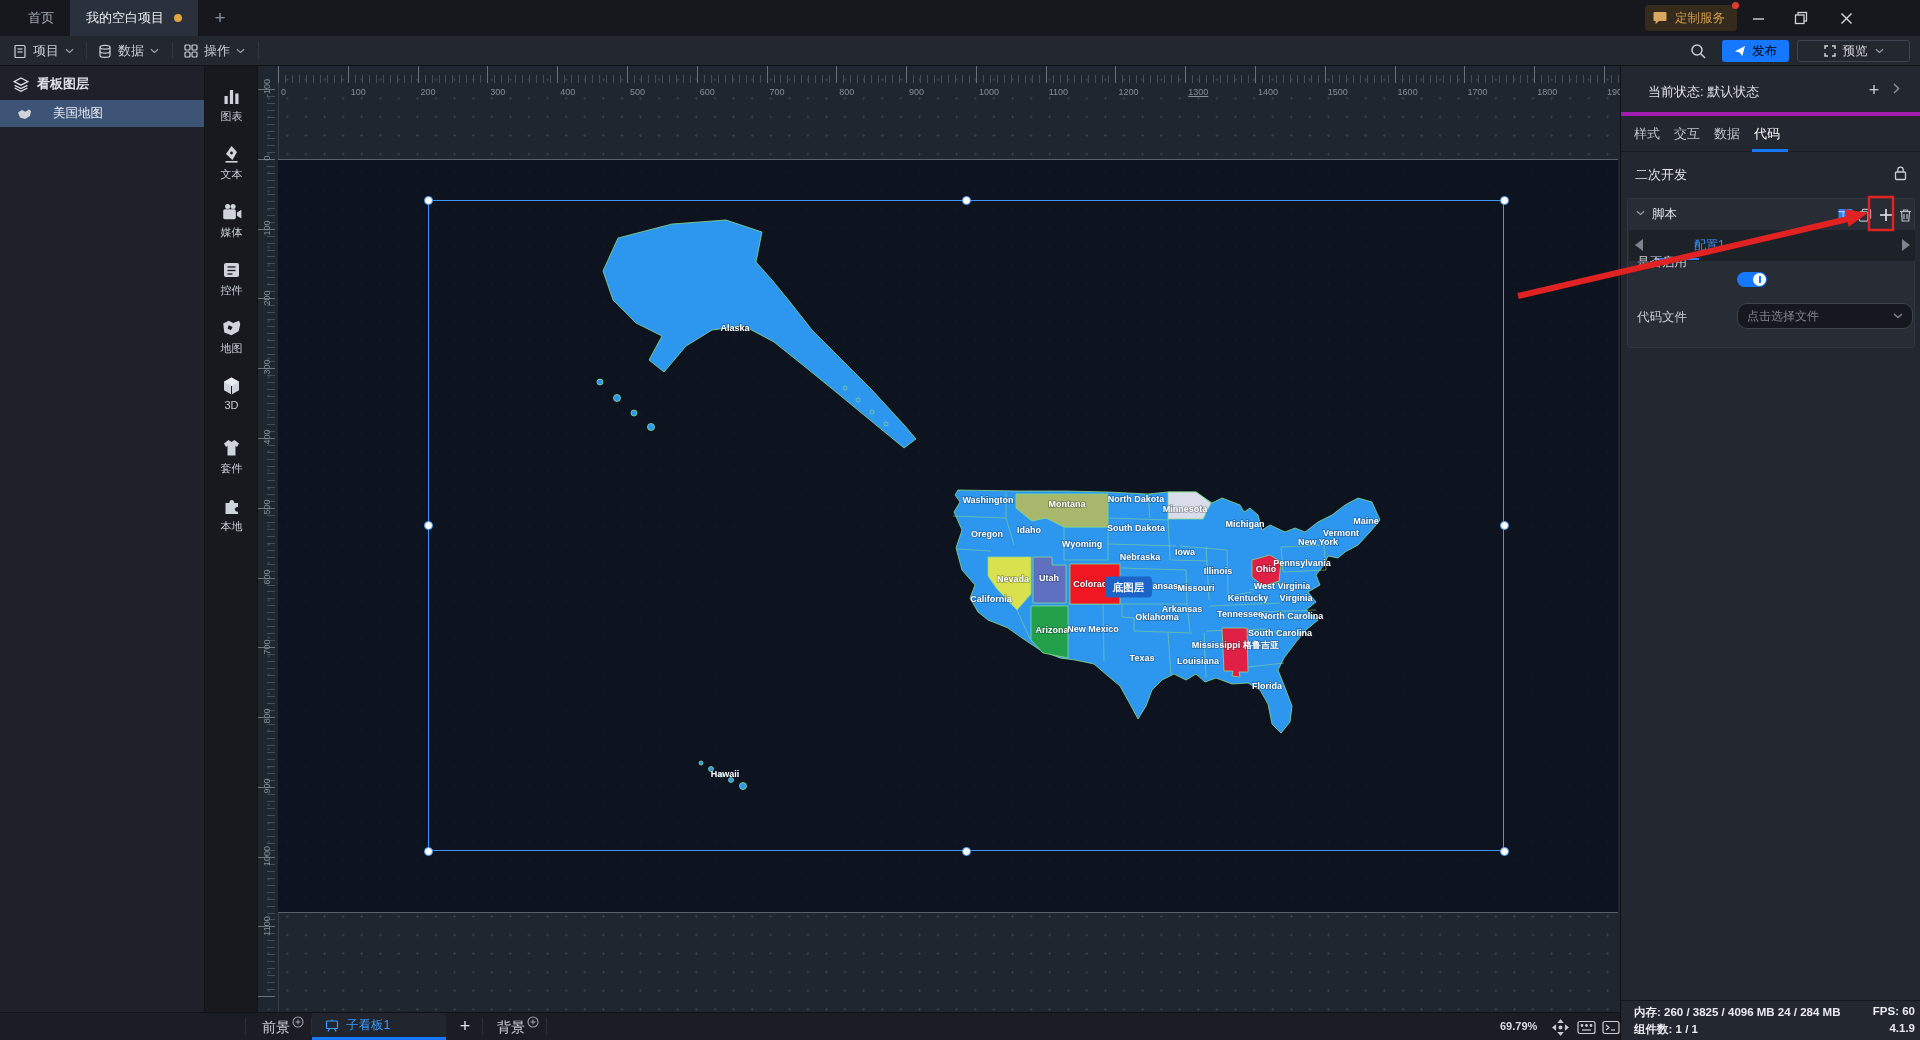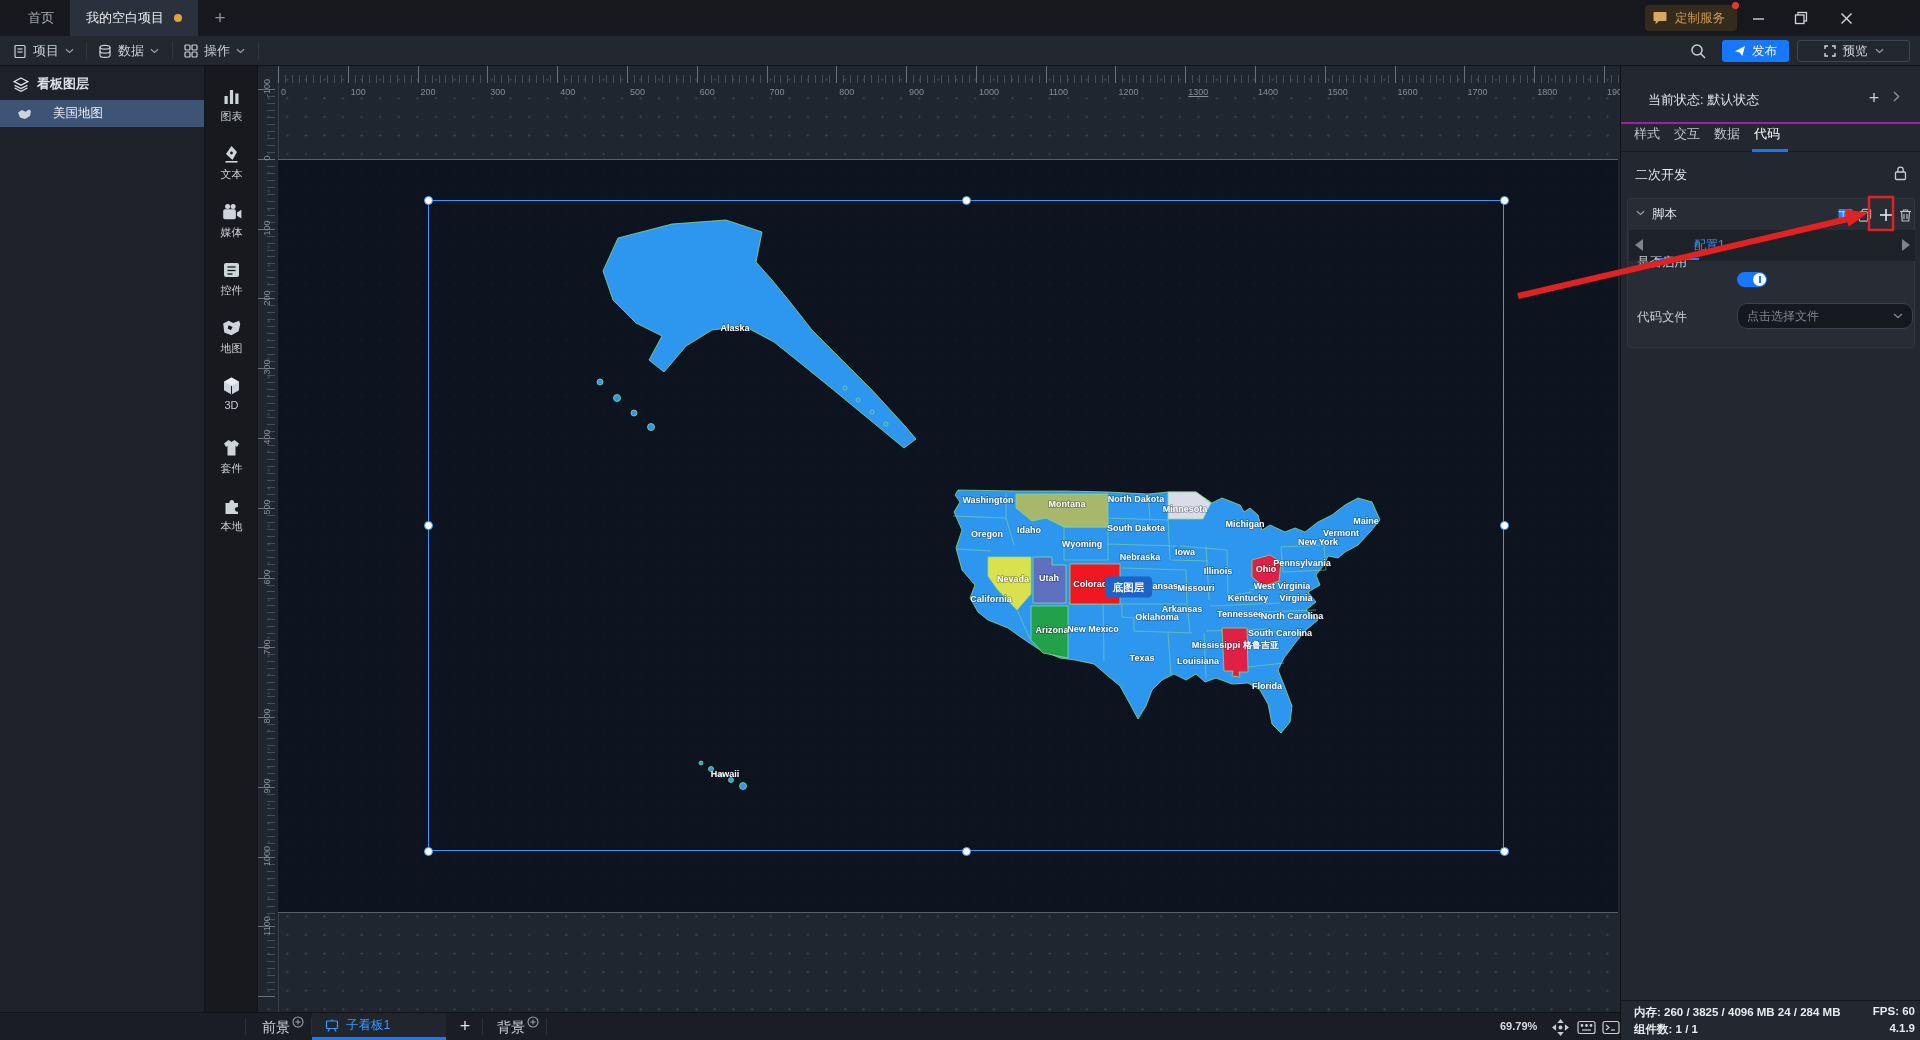--- a/index.html
+++ b/index.html
@@ -16,21 +16,21 @@
   .newtab{position:absolute;left:206px;top:4px;width:28px;height:28px;color:#8b919a;font-size:19px;text-align:center;line-height:28px;}
   .cs-badge{position:absolute;left:1645px;top:5px;height:26px;display:flex;align-items:center;gap:7px;background:#342b1c;border-radius:4px;padding:0 12px 0 7px;}
   .cs-badge .txt{color:#d09a4f;font-size:12.5px;}
   .cs-dot{position:absolute;right:-2px;top:-3px;width:7px;height:7px;border-radius:50%;background:#e23b2e;}
   .winbtn{position:absolute;top:6px;width:26px;height:24px;display:flex;align-items:center;justify-content:center;}
 
   
   .menubar{position:absolute;left:0;top:36px;width:1920px;height:30px;background:#23272e;border-bottom:1px solid #101216;box-sizing:border-box;}
   .mgroup{position:absolute;top:0;height:30px;display:flex;align-items:center;gap:6px;color:#ccd1d7;font-size:13px;cursor:pointer;}
   .mb-sep{position:absolute;top:6px;width:1px;height:17px;background:#32373f;}
-  .btn-publish{position:absolute;left:1722px;top:4px;width:67px;height:22px;background:#1677ff;border-radius:3px;color:#fef9c3;font-size:12.5px;display:flex;align-items:center;justify-content:center;gap:6px;}
+  .btn-publish{position:absolute;left:1722px;top:4px;width:67px;height:22px;background:#1677ff;border-radius:3px;color:#000000;font-size:12.5px;display:flex;align-items:center;justify-content:center;gap:6px;}
   .btn-preview{position:absolute;left:1797px;top:4px;width:113px;height:22px;border:1px solid #3e4550;border-radius:3px;box-sizing:border-box;color:#d4d8dd;font-size:12.5px;display:flex;align-items:center;justify-content:center;gap:7px;}
 
   
   .layers{position:absolute;left:0;top:66px;width:205px;height:946px;background:#1e2228;border-right:1px solid #121418;box-sizing:border-box;}
   .layers-header{display:flex;align-items:center;gap:8px;padding:9px 0 7px 13px;color:#dde1e7;font-size:13px;font-weight:bold;}
   .layer-item{height:27px;background:#3d5477;display:flex;align-items:center;gap:21px;padding-left:17px;color:#eaeef4;font-size:12.5px;cursor:pointer;}
 
   
   .widgetbar{position:absolute;left:205px;top:66px;width:53px;height:946px;background:#17191e;border-right:1px solid #121418;box-sizing:border-box;}
   .witem{position:absolute;left:0;width:53px;text-align:center;cursor:pointer;}
@@ -60,21 +60,21 @@
   
   .st{stroke:#86D98B;stroke-width:0.8;}
   .st-base{fill:#2D97F0;}
   .sb{fill:none;stroke:#86D98B;stroke-width:0.7;opacity:0.8;}
   .slabel{fill:#ffffff;font-size:9px;font-weight:bold;text-anchor:middle;
           font-family:"Liberation Sans","DejaVu Sans",sans-serif;paint-order:stroke;stroke:rgba(15,25,38,0.35);stroke-width:1.6px;}
   .tiptext{fill:#fff;font-size:10.5px;font-weight:bold;text-anchor:middle;font-family:"Liberation Sans","DejaVu Sans",sans-serif;}
 
   
   .inspector{position:absolute;left:1620px;top:66px;width:300px;height:974px;background:#23272f;border-left:1px solid #0f1115;box-sizing:border-box;}
-  .insp-state{position:absolute;left:0;top:8px;width:300px;height:50px;border-bottom:2px solid #a21caf;box-sizing:border-box;}
+  .insp-state{position:absolute;left:0;top:0;width:300px;height:50px;border-bottom:4px solid #a21caf;box-sizing:border-box;}
   .insp-state .t{position:absolute;left:27px;top:17px;color:#dfe3e8;font-size:13px;}
   .insp-plus{position:absolute;left:242px;top:13px;width:22px;height:22px;color:#ccd1d7;font-size:18px;text-align:center;line-height:22px;}
   .insp-chevr{position:absolute;left:272px;top:17px;color:#8b919a;}
   .insp-tabs{position:absolute;left:0;top:50px;width:300px;height:36px;border-bottom:1px solid #171a1f;box-sizing:border-box;}
   .itab{position:absolute;top:9px;font-size:13px;color:#c2c7ce;cursor:pointer;}
   .itab.active{color:#ffffff;}
   .itab-line{position:absolute;left:131px;top:33px;width:36px;height:3px;background:#1677ff;}
   .insp-section{position:absolute;left:0;top:86px;width:300px;height:44px;}
   .insp-section .t{position:absolute;left:14px;top:14px;color:#e3e6ea;font-size:13px;}
   .lockbox{position:absolute;left:272px;top:13px;}

